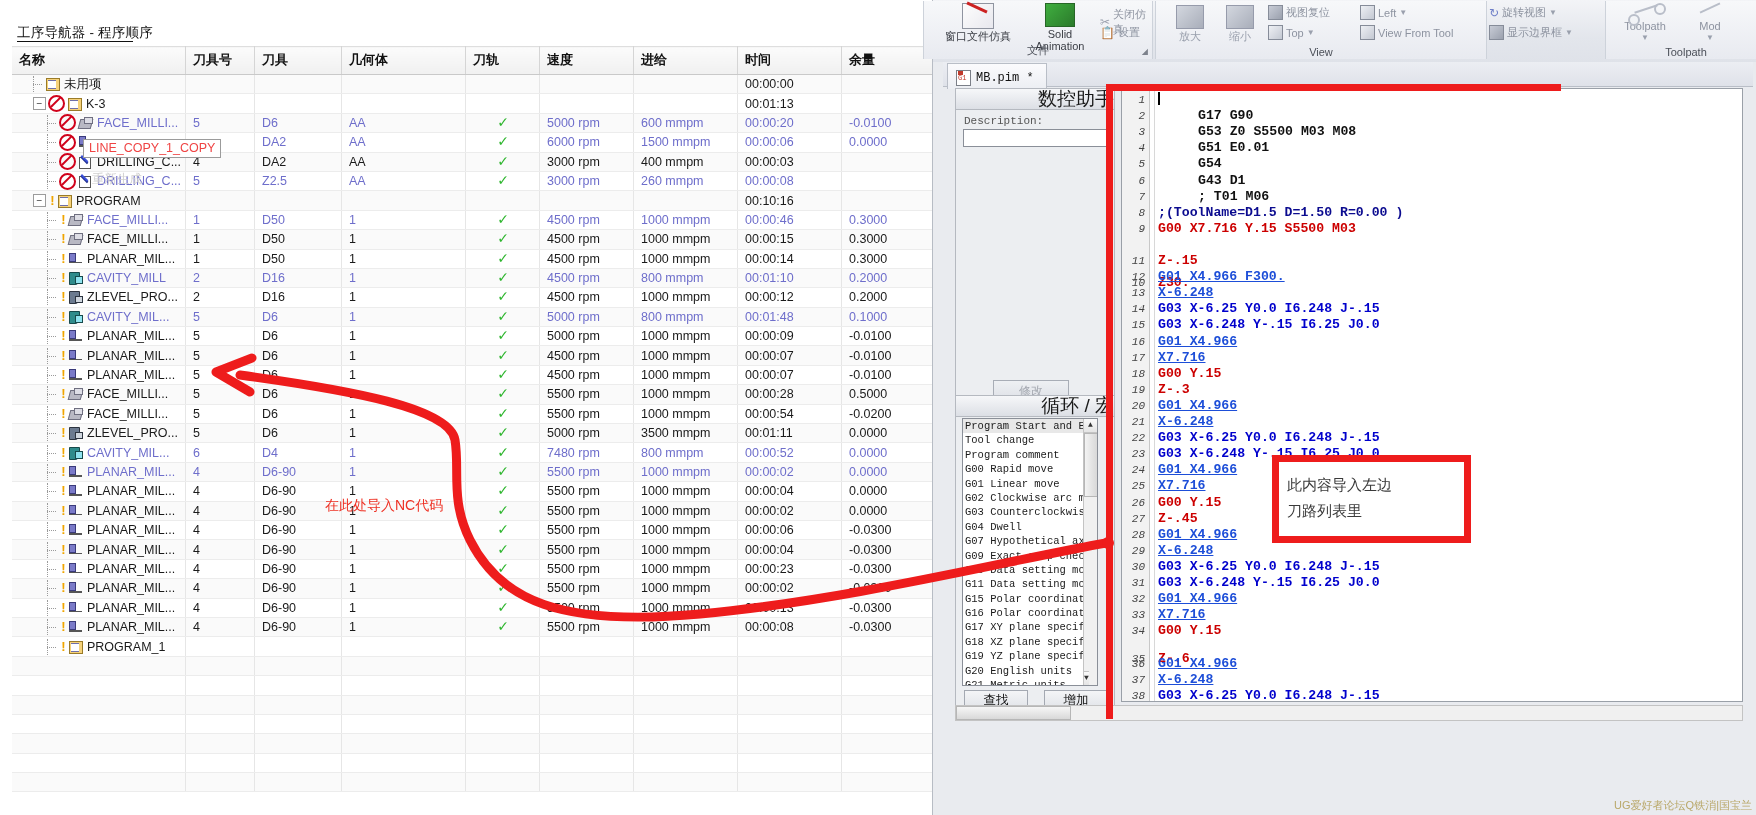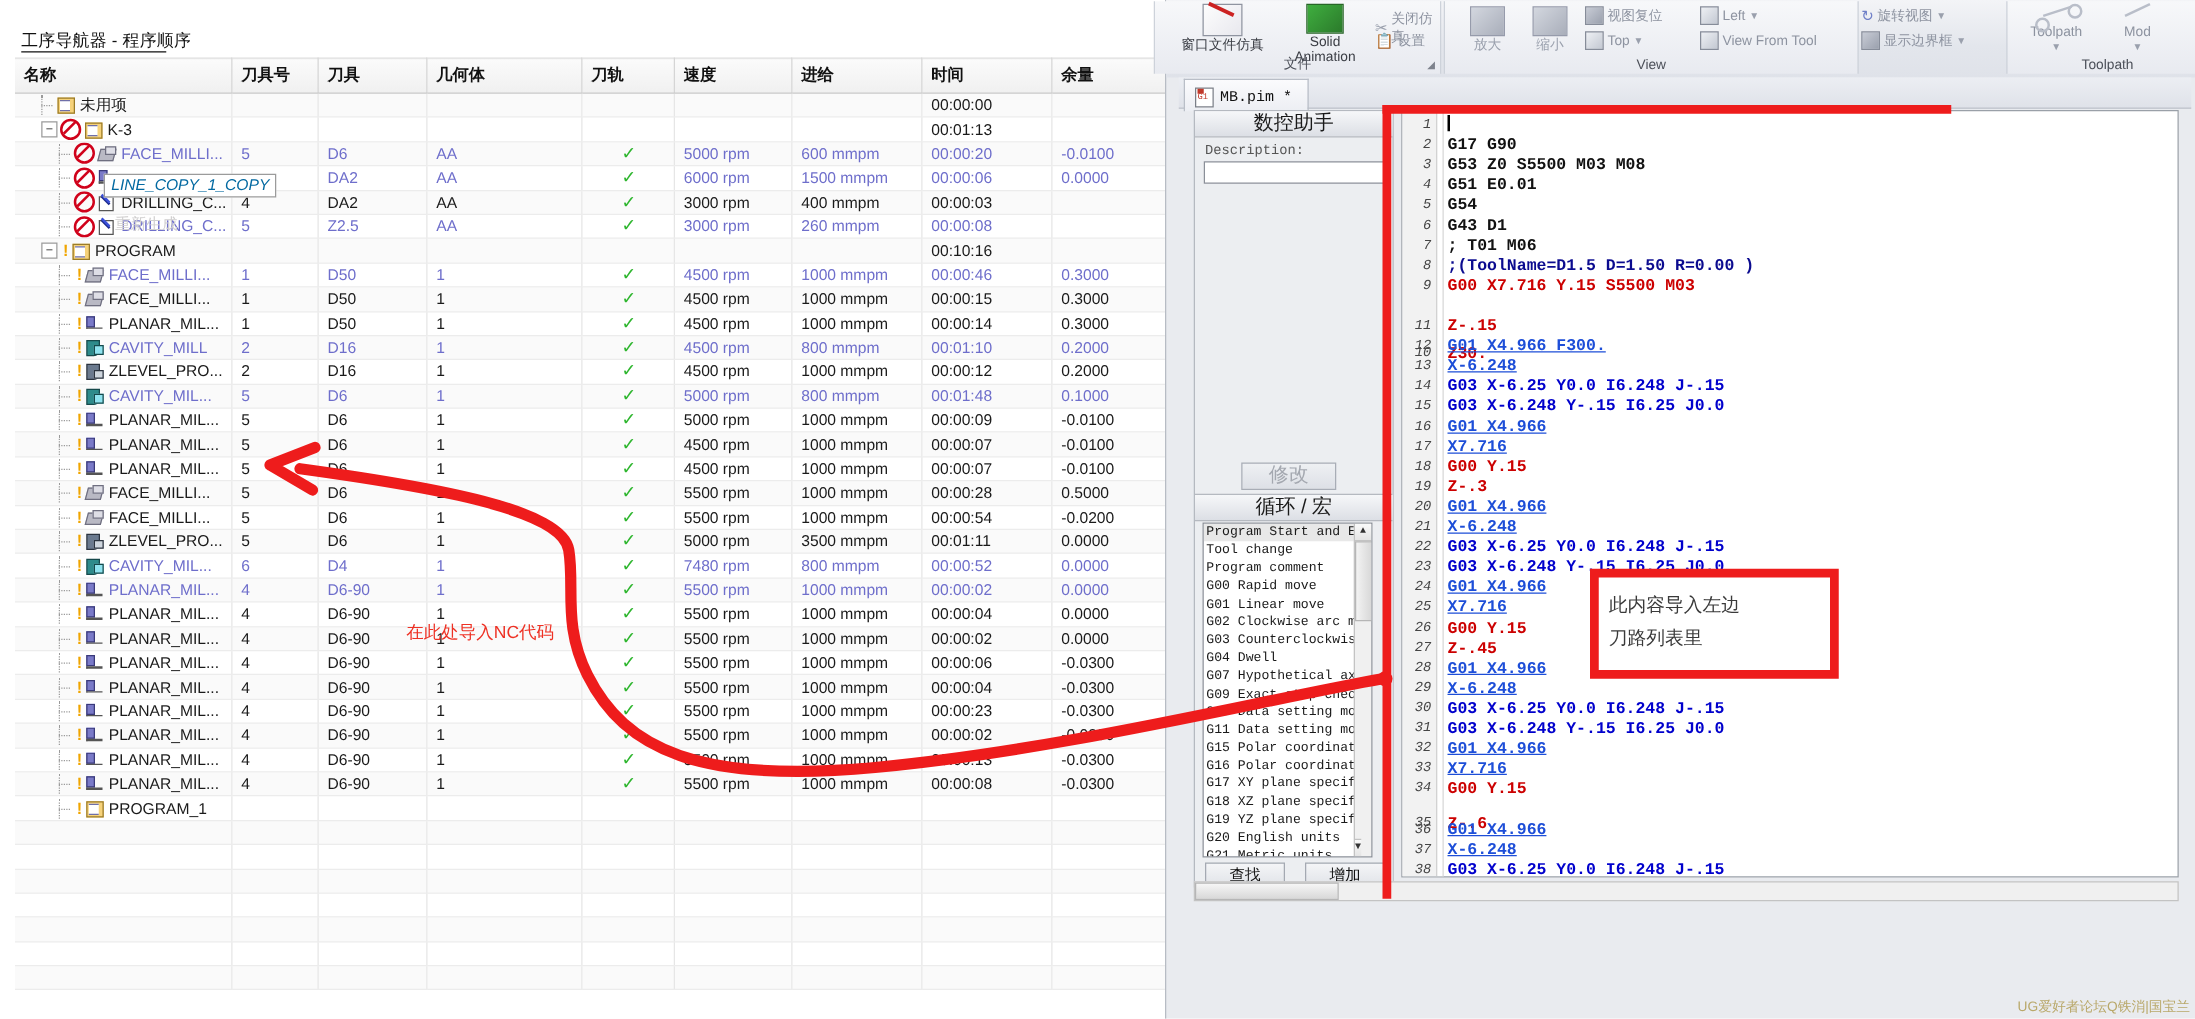--- a/index.html
+++ b/index.html
@@ -79,21 +79,21 @@
   .ic-zlevel:before{content:"";position:absolute;left:1px;top:1px;width:9px;height:11px;background:#6b7a8f;
      border:1px solid #2c3440;border-radius:0 0 5px 0;}
   .ic-zlevel:after{content:"";position:absolute;left:7px;top:6px;width:6px;height:5px;background:#cfd6de;border:1px solid #2c3440;}
   
   .ic-drill{position:relative;}
   .ic-drill:before{content:"";position:absolute;left:1px;top:2px;width:10px;height:10px;background:#fff;border:1px solid #555;}
   .ic-drill:after{content:"";position:absolute;left:4px;top:0px;width:9px;height:2px;background:#3a4fd8;
      transform:rotate(45deg);transform-origin:left top;box-shadow:1px 1px 0 #1b2a8b;}
   
   #tooltip{position:absolute;left:83px;top:139px;background:#fff;border:1px solid #9b9b9b;
-     padding:1px 5px 2px 5px;font-size:12.5px;color:#0369a1;z-index:30;white-space:nowrap;font-style:italic;}
+     padding:1px 5px 2px 5px;font-size:12.5px;color:#ef4444;z-index:30;white-space:nowrap;}
   #ghost-regen{position:absolute;left:92px;top:171px;font-size:12.5px;color:#d0cfcf;z-index:29;}
   
   #anno-left{position:absolute;left:325px;top:497px;color:#ee3124;font-size:14px;z-index:40;white-space:nowrap;}
   
   #right-pane{position:absolute;left:932px;top:0;width:824px;height:815px;background:#e9ebef;
      border-left:1px solid #b7bcc4;}
   .ribbon{position:absolute;left:0;top:0;width:824px;height:62px;
      background:linear-gradient(to bottom,#f3f4f7,#e3e6ec 60%,#dfe2e9);}
   .rgroup{position:absolute;top:1px;height:58px;border-left:1px solid #cdd2da;border-right:1px solid #cdd2da;
      background:linear-gradient(to bottom,#f7f8fa,#e8eaf0);}
@@ -110,27 +110,27 @@
      background:linear-gradient(to bottom,#eceef3,#dfe2e9);border-bottom:1px solid #b9bec7;}
   #tab1{position:absolute;left:14px;top:63px;height:22px;padding:3px 12px 0 8px;
      background:linear-gradient(to bottom,#fbfbfd,#eceef3);border:1px solid #b9bec7;border-bottom:none;
      font-family:"Liberation Mono","DejaVu Sans Mono",monospace;font-size:12px;color:#111;display:flex;align-items:center;gap:5px;}
   .pimicon{width:13px;height:14px;background:#fff;border:1px solid #7b7f88;position:relative;flex:0 0 auto;}
   .pimicon:after{content:"G1";position:absolute;left:1px;top:3px;font-size:7px;color:#c0392b;font-family:"Liberation Mono",monospace;}
   .pimicon:before{content:"";position:absolute;left:1px;top:0px;width:5px;height:4px;background:#c0392b;}
   
   #assist{position:absolute;left:22px;top:88px;width:158px;height:620px;background:#eceef1;border:1px solid #b5b9c0;}
   .panelhdr{height:20px;background:linear-gradient(to bottom,#f6f7f9,#dcdfe5);border-bottom:1px solid #b5b9c0;
-     text-align:center;font-size:16px;color:#1a1a1a;line-height:20px;}
+     text-align:right;font-size:19px;color:#1a1a1a;line-height:20px;}
   #descLabel{position:absolute;left:8px;top:26px;font-size:11px;color:#555;
      font-family:"Liberation Mono","DejaVu Sans Mono",monospace;}
   #descInput{position:absolute;left:7px;top:40px;width:144px;height:16px;background:#fff;border:1px solid #8a8f98;}
-  #modifyBtn{position:absolute;left:37px;top:281px;width:74px;height:20px;
+  #modifyBtn{position:absolute;left:37px;top:291px;width:74px;height:20px;
      background:linear-gradient(to bottom,#eef0f3,#dde0e6);border:1px solid #a8adb6;
-     font-size:16px;color:#a4a8b0;text-align:center;line-height:20px;}
+     font-size:12px;color:#a4a8b0;text-align:center;line-height:20px;}
   #cycPanel{position:absolute;left:0;top:306px;width:158px;height:314px;border-top:1px solid #b5b9c0;background:#eceef1;}
   #cycList{position:absolute;left:6px;top:22px;width:134px;height:266px;background:#fff;border:1px solid #8a8f98;
      overflow:hidden;font-family:"Liberation Mono","DejaVu Sans Mono",monospace;font-size:10.5px;color:#1a1a1a;}
   #cycList .row{padding:0 2px;height:14.4px;line-height:14.4px;white-space:nowrap;overflow:hidden;}
   #cycList .row.sel{background:#e8e8e8;}
   #cycScroll{position:absolute;right:0;top:0;width:13px;height:100%;background:#f0f0f0;border-left:1px solid #c3c3c3;}
   #cycScroll .arrow{height:13px;line-height:12px;text-align:center;font-size:8px;color:#333;
      background:linear-gradient(to bottom,#fafafa,#e4e4e4);border-bottom:1px solid #c3c3c3;}
   #cycScroll .arrow.bot{position:absolute;bottom:0;border-bottom:none;border-top:1px solid #c3c3c3;}
   #cycScroll .thumb{position:absolute;top:14px;left:0;width:13px;height:62px;
@@ -142,21 +142,21 @@
   #addBtn{left:88px;width:62px;}
   
   #editor{position:absolute;left:188px;top:88px;width:620px;height:612px;background:#fff;border:1px solid #9aa0a8;}
   #gutter{position:absolute;left:0;top:0;width:27px;height:100%;background:#f2f2f2;border-right:1px solid #c8c8c8;}
   #gutter2{position:absolute;left:28px;top:0;width:4px;height:100%;background:#fff;border-right:1px solid #d8d8d8;}
   .codeline{position:absolute;left:0;right:0;height:16.1px;line-height:16.1px;
      font-family:"Liberation Mono","DejaVu Sans Mono",monospace;font-size:13.2px;font-weight:bold;white-space:pre;}
   .lnum{position:absolute;left:0;width:23px;text-align:right;font-size:11px;font-weight:normal;font-style:italic;color:#444;
      font-family:"Liberation Mono","DejaVu Sans Mono",monospace;}
   .ctext{position:absolute;left:36px;}
-  .k-black{color:#111;}
+  .k-black{color:#111;margin-left:40px;}
   .k-red{color:#cc0000;}
   .k-green{color:#1d4ed8;text-decoration:underline;}
   .k-blue{color:#0000cc;}
   .k-navy{color:#0b0b8f;}
   #caret{position:absolute;left:36px;top:3px;width:1.5px;height:13px;background:#000;}
   
   #hscroll{position:absolute;left:22px;top:705px;width:786px;height:14px;background:#f0f0f0;border:1px solid #c3c3c3;}
   #hscroll .thumb{position:absolute;left:0;top:0;width:113px;height:12px;
      background:linear-gradient(to bottom,#f6f6f6,#d8d8d8);border:1px solid #b6b6b6;}
   

